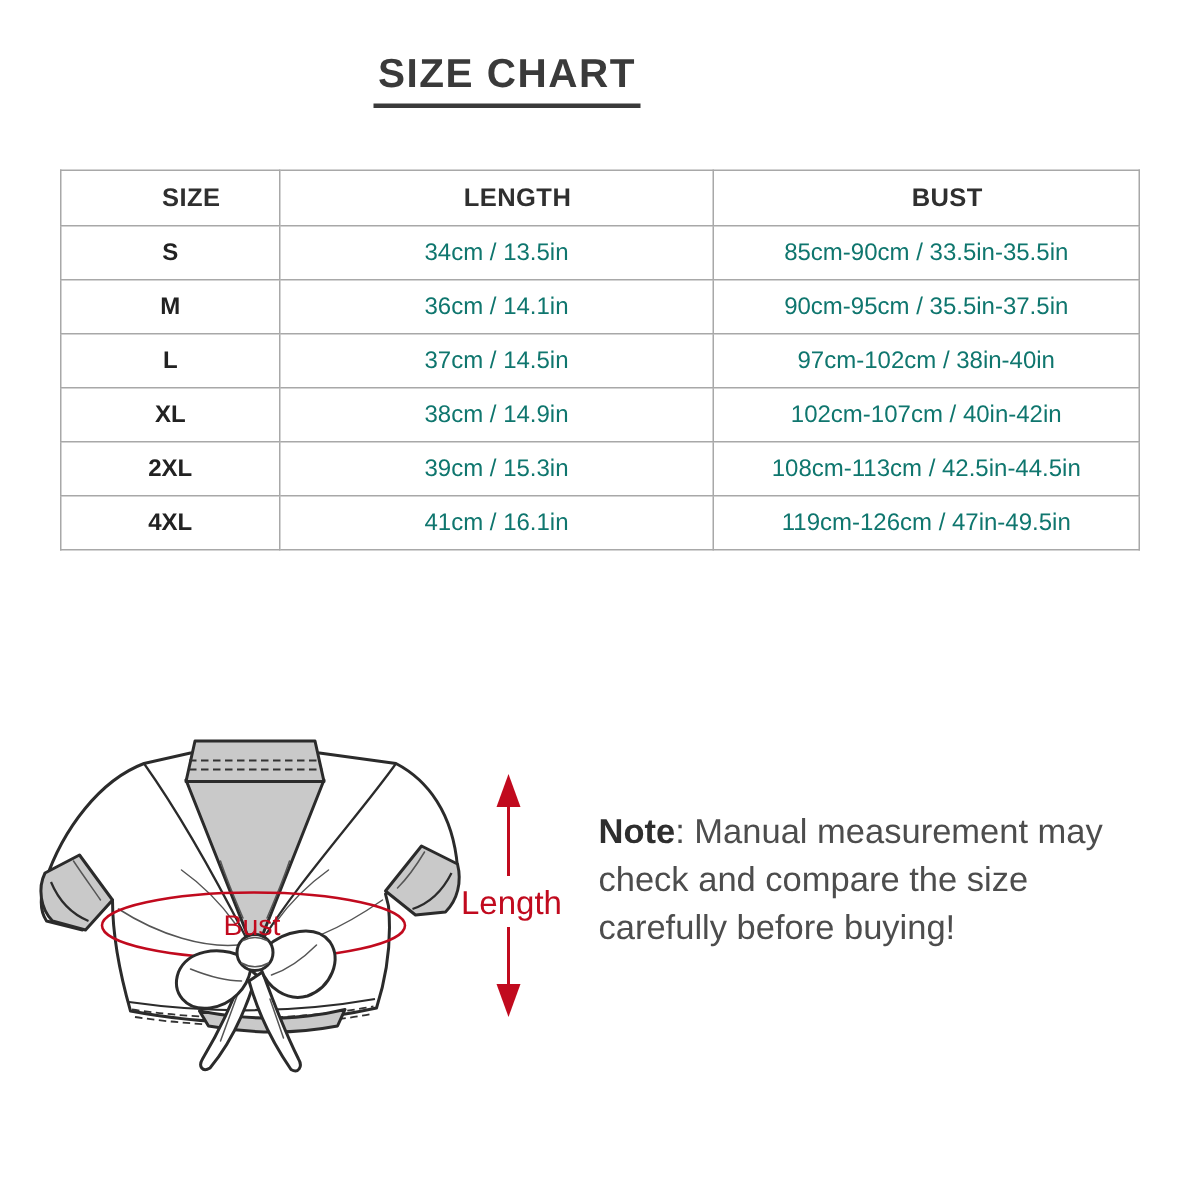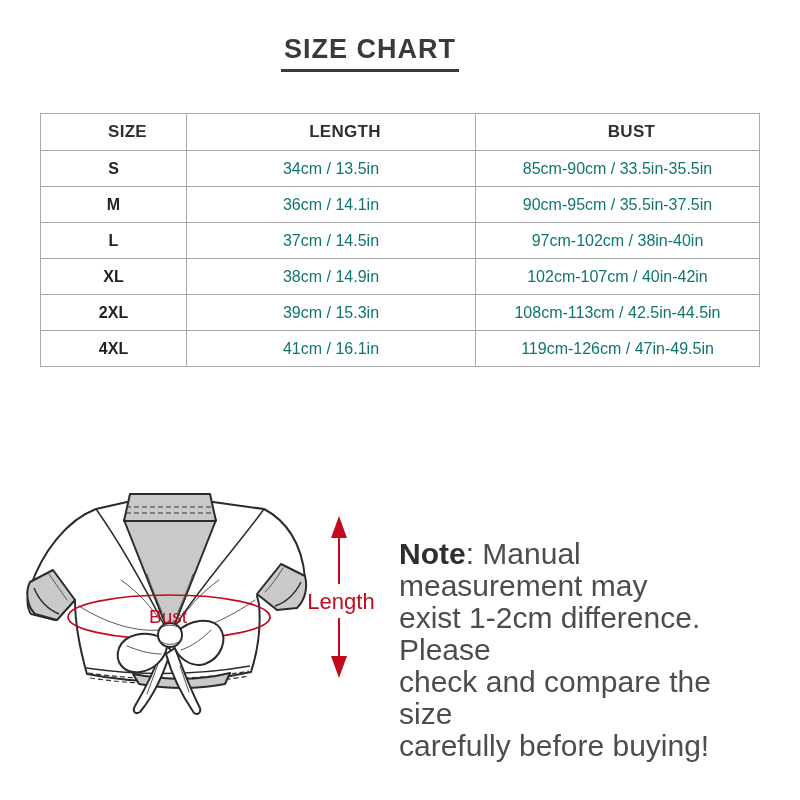--- a/index.html
+++ b/index.html
@@ -1,41 +1,41 @@
 <!DOCTYPE html>
 <html><head>
 <meta charset="utf-8">
 <style>
   html,body{margin:0;padding:0;background:#ffffff;}
   #canvas{
     position:relative;width:800px;height:800px;background:#ffffff;overflow:hidden;
     font-family:"Liberation Sans",sans-serif;
   }
   
-  .title-wrap{position:absolute;left:0;top:34px;width:676px;text-align:center;margin-left:32px;}
+  .title-wrap{position:absolute;left:0;top:34px;width:676px;text-align:center;}
   .title{
     display:inline-block;font-size:27px;font-weight:bold;letter-spacing:1px;
     color:#3a3a3a;border-bottom:3px solid #3a3a3a;padding:0 3px 4px 3px;
   }
   
   table.size-table{
     position:absolute;left:40px;top:113px;width:719px;
     border-collapse:collapse;table-layout:fixed;background:#fff;
   }
   .size-table th,.size-table td{
     border:1px solid #a8a8a8;text-align:center;vertical-align:middle;padding:0;
   }
   .size-table th{height:36px;font-size:17px;font-weight:bold;color:#2f2f2f;letter-spacing:.3px;padding-left:28px;}
   .size-table td{height:35px;font-size:16px;color:#0f766e;}
   .size-table td.size-col{font-size:16px;font-weight:bold;color:#222;}
   col.c-size{width:146px;} col.c-length{width:289px;} col.c-bust{width:284px;}
   
   .note{
     position:absolute;left:399px;top:538px;width:362px;
-    font-size:30px;line-height:32px;color:#4d4d4d;
+    font-size:23px;line-height:32px;color:#4d4d4d;
   }
   .note .note-label{font-weight:bold;color:#2e2e2e;}
   
   .garment-svg{position:absolute;left:15px;top:478px;width:360px;height:280px;}
   .outline{fill:#ffffff;stroke:#2b2b2b;stroke-width:2;stroke-linejoin:round;}
   .grayfill{fill:#c9c9c9;stroke:#2b2b2b;stroke-width:2;stroke-linejoin:round;}
   .stitch{fill:none;stroke:#333;stroke-width:1.2;stroke-dasharray:5 3;}
   .crease{fill:none;stroke:#555;stroke-width:1;stroke-linecap:round;}
   .thinline{fill:none;stroke:#2b2b2b;stroke-width:1.5;}
   .redline{fill:none;stroke-width:1.7;}
@@ -155,18 +155,17 @@
       <path class="redfill" fill="#c10a1e" d="M324,38 L316,60 L332,60 Z"></path>
       <line x1="324" y1="57" x2="324" y2="106" stroke="#c10a1e" stroke-width="2"></line>
       <line x1="324" y1="140" x2="324" y2="182" stroke="#c10a1e" stroke-width="2"></line>
       <path class="redfill" fill="#c10a1e" d="M324,200 L316,178 L332,178 Z"></path>
     </g>
     <text class="red-label" x="326" y="131" text-anchor="middle" font-size="22" fill="#c10a1e">Length</text>
   </svg>
 
   <div class="note">
     <div><span class="note-label">Note</span><span>: Manual measurement may</span></div>
-    <div>exist 1-2cm difference. Please</div>
     <div>check and compare the size</div>
     <div>carefully before buying!</div>
   </div>
 
 </div>
 
 </body></html>

